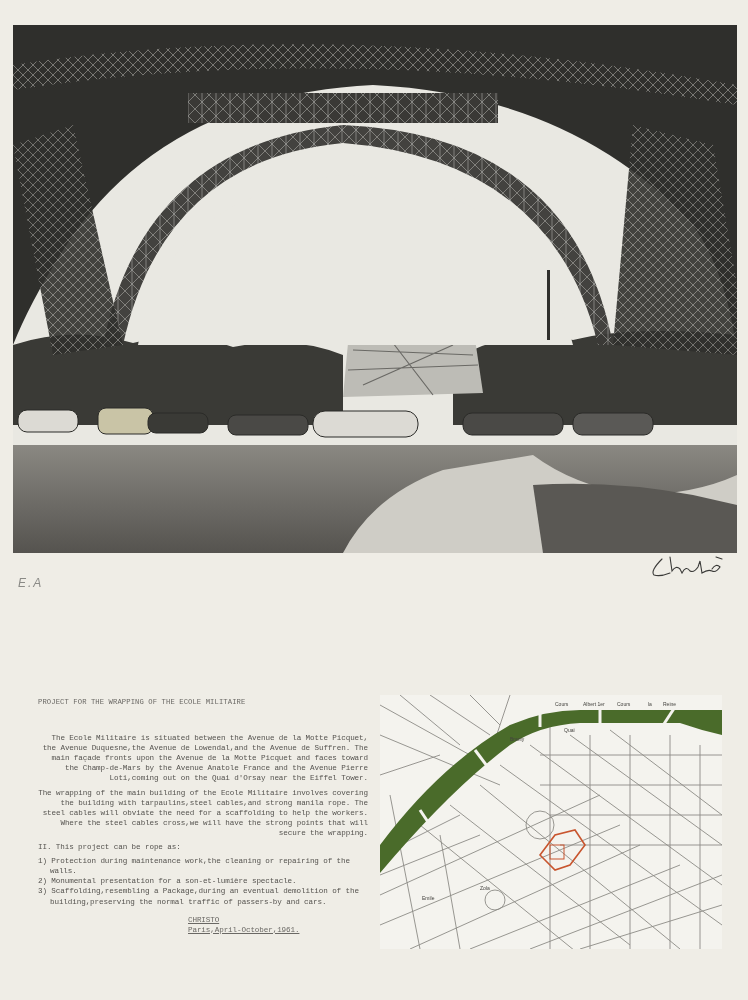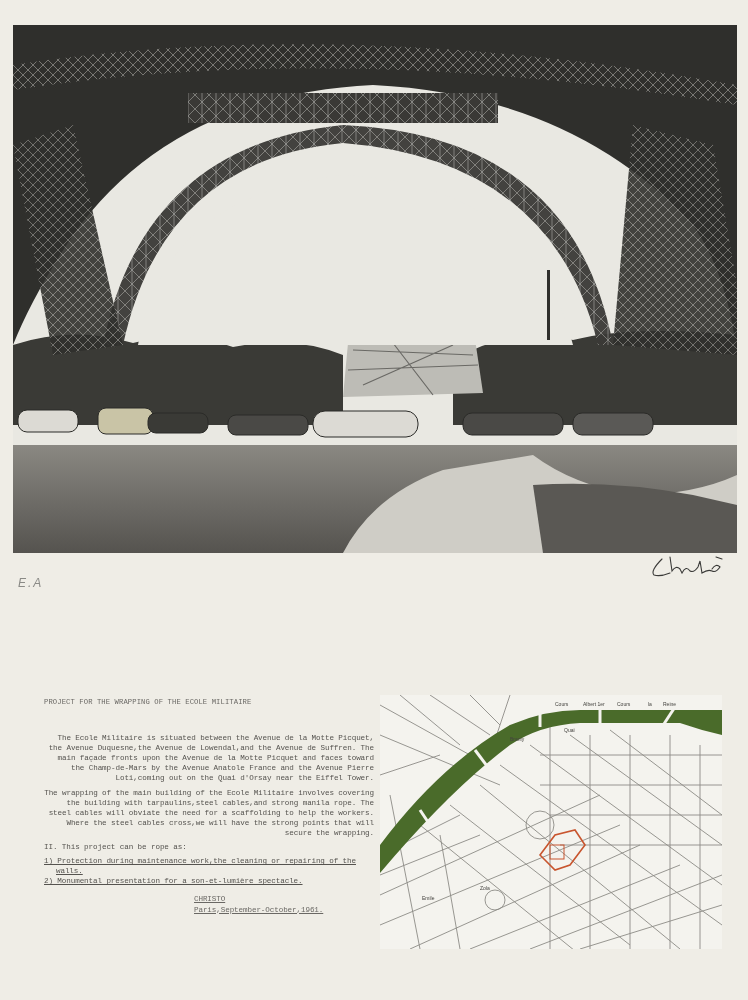--- a/index.html
+++ b/index.html
@@ -13,27 +13,27 @@
     overflow: hidden; background: #9f9d97;
   }
   .photo svg { display: block; }
   .edition {
     position: absolute; left: 18px; top: 556px;
     font-family: "Liberation Sans", sans-serif; font-size: 12px; color: #8a8a86;
     letter-spacing: 2px; font-style: italic; margin-top: 20px;
   }
   .signature { position: absolute; left: 650px; top: 551px; width: 80px; height: 30px; }
   .text-block {
-    position: absolute; left: 44px; top: 697px; width: 330px;
+    position: absolute; left: 38px; top: 697px; width: 330px;
     font-size: 7.6px; line-height: 10.1px; color: #55534f; letter-spacing: -0.1px;
   }
   .title { margin: 0 0 26px 0; font-size: 7.2px; letter-spacing: 0.1px; color: #6a6864; }
   .para { margin: 0 0 4px 0; white-space: pre-line; text-align: right; }
   .heading { margin: 0 0 4px 0; }
-  .list { margin: 0 0 4px 0; padding: 0; list-style: none; text-decoration: underline; }
+  .list { margin: 0 0 4px 0; padding: 0; list-style: none; }
   .list li { margin: 0; padding-left: 12px; text-indent: -12px; }
   .sign-block { margin-top: 8px; padding-left: 150px; color: #6a6864; text-decoration: underline; }
   .map {
     position: absolute; left: 380px; top: 695px; width: 342px; height: 254px;
     overflow: hidden; background: #f4f3ee;
   }
   .map svg { display: block; }
 </style>
 </head>
 <body>
@@ -99,24 +99,25 @@
 </svg>
 
 <div class="text-block">
   <p class="title">PROJECT FOR THE WRAPPING OF THE ECOLE MILITAIRE</p>
   <p class="para">The Ecole Militaire is situated between the Avenue de la Motte Picquet, the Avenue Duquesne,the Avenue de Lowendal,and the Avenue de Suffren. The main façade fronts upon the Avenue de la Motte Picquet and faces toward the Champ-de-Mars by the Avenue Anatole France and the Avenue Pierre Loti,coming out on the Quai d'Orsay near the Eiffel Tower.</p>
   <p class="para">The wrapping of the main building of the Ecole Militaire involves covering the building with tarpaulins,steel cables,and strong manila rope. The steel cables will obviate the need for a scaffolding to help the workers. Where the steel cables cross,we will have the strong points that will secure the wrapping.</p>
   <p class="heading">II. This project can be rope as:</p>
   <ul class="list">
     <li>1) Protection during maintenance work,the cleaning or repairing of the walls.</li>
     <li>2) Monumental presentation for a son-et-lumière spectacle.</li>
+    <li>3) Scaffolding,resembling a Package,during an eventual demolition of the building,preserving the normal traffic of passers-by and cars.</li>
   </ul>
   <div class="sign-block">
     <div>CHRISTO</div>
-    <div>Paris,September-October,1961.</div>
+    <div>Paris,April-October,1961.</div>
   </div>
 </div>
 
 <div class="map">
   <svg width="342" height="254" viewBox="0 0 342 254">
 
     <g stroke="#8c8b86" stroke-width="0.9" fill="none">
       <path d="M0 10 L90 60 M0 40 L120 90 M0 80 L60 60 M20 0 L80 50 M50 0 L110 40 M90 0 L120 30 M130 0 L110 60"></path>
       <path d="M40 130 L200 260 M70 110 L250 250 M100 90 L300 254 M120 70 L342 230 M150 50 L342 190 M190 40 L342 150 M230 35 L342 120"></path>
       <path d="M0 200 L220 100 M0 230 L240 130 M30 254 L260 150 M90 254 L300 170 M150 254 L342 180 M200 254 L342 210"></path>

